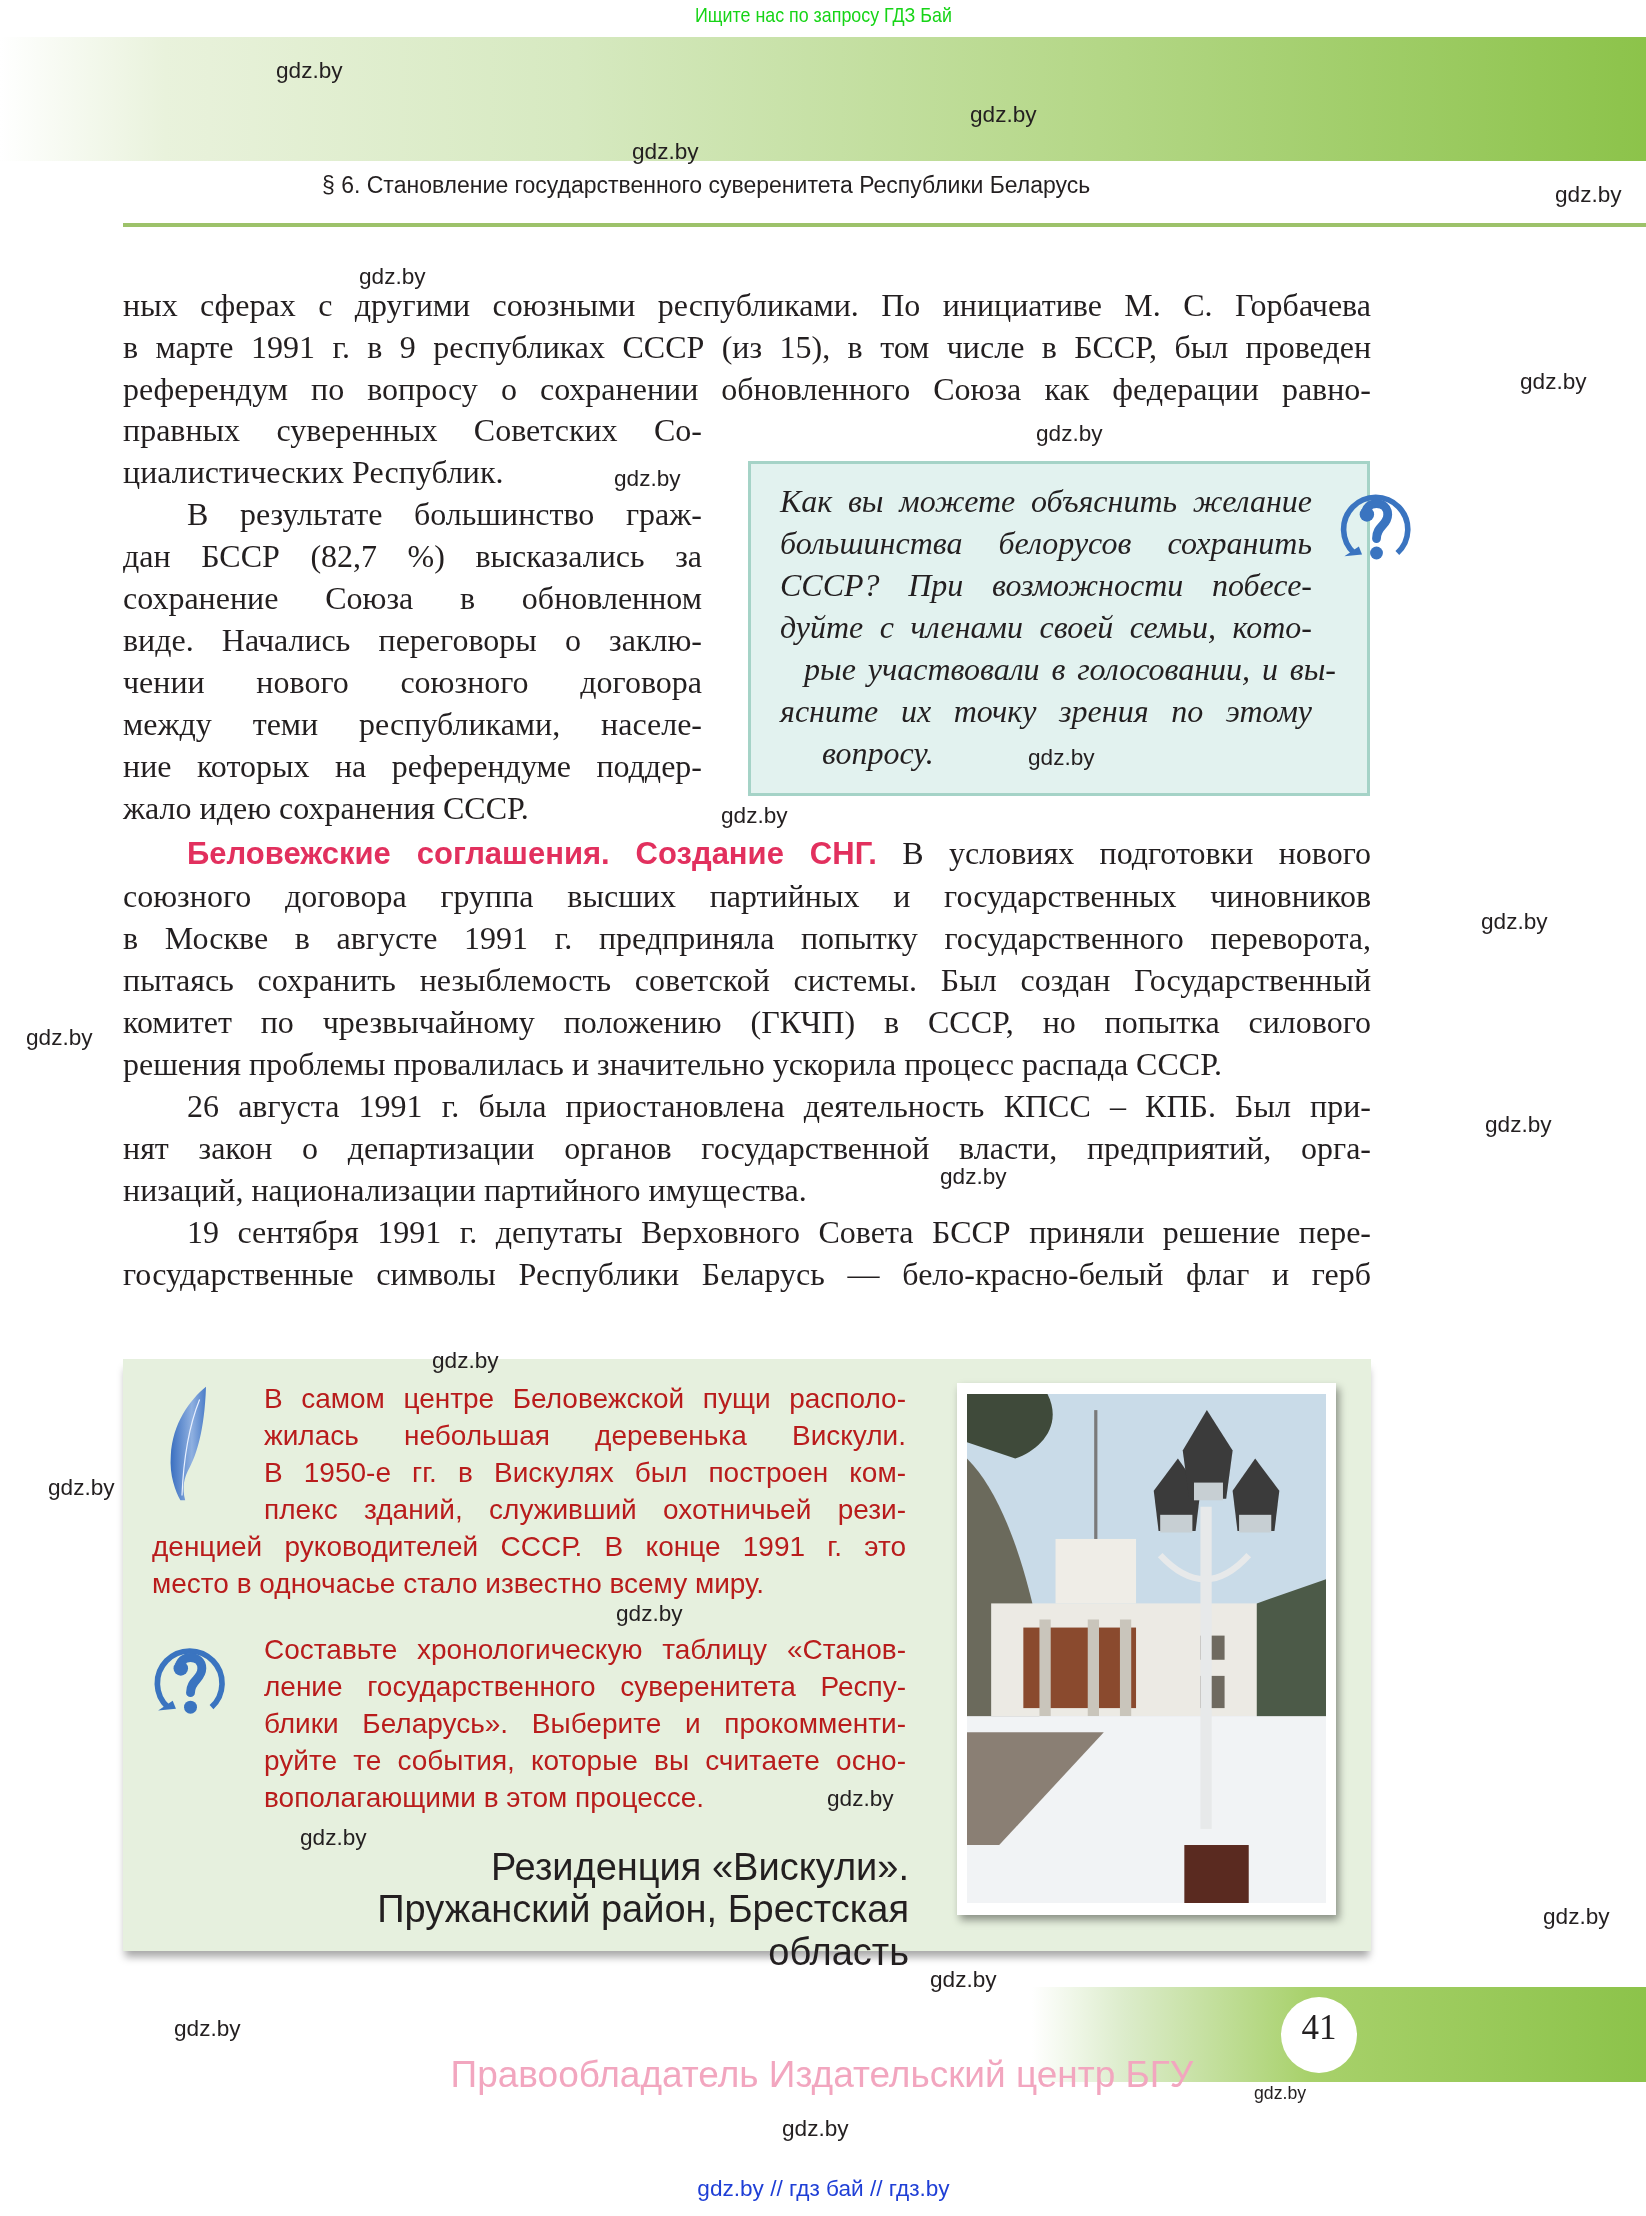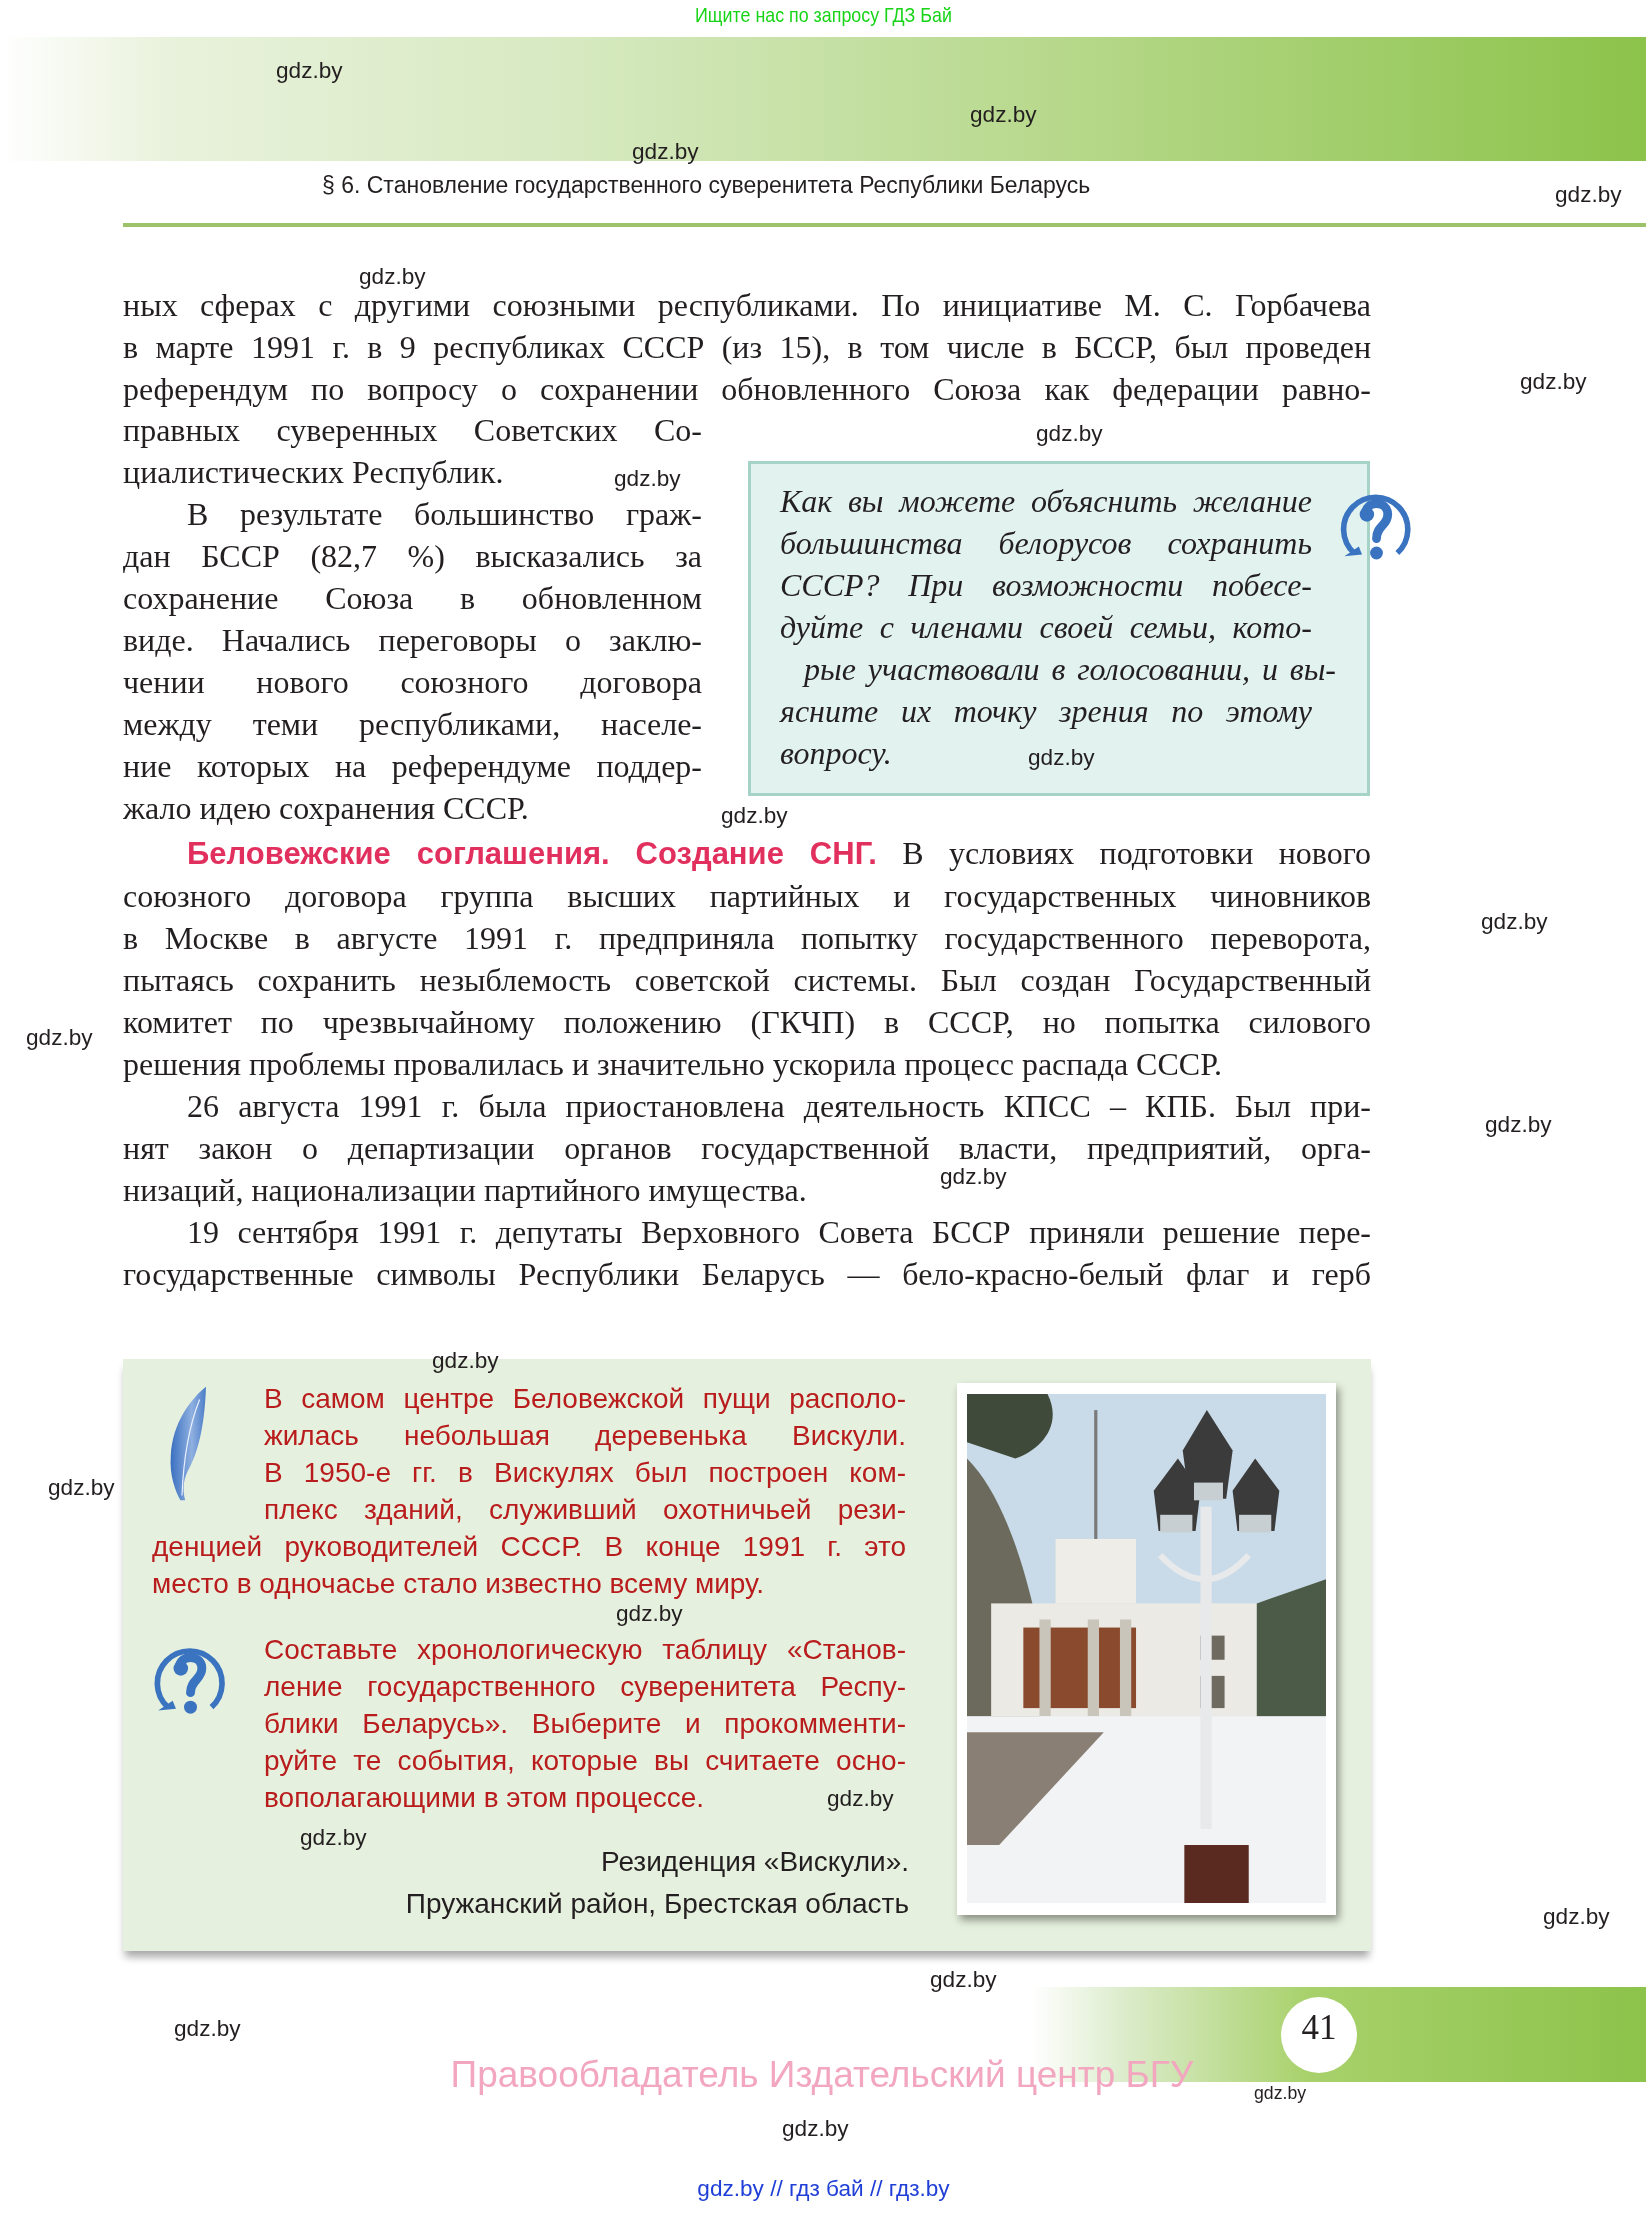--- a/index.html
+++ b/index.html
@@ -21,39 +21,39 @@
   .p { font-size:32px; line-height:42px; text-align:justify; text-align-last:justify; }
   .p.last { text-align-last:left; }
   .indent { text-indent:64px; }
   .full { left:123px; width:1248px; }
   .narrow { left:123px; width:579px; }
 
   
   .q-box { left:748px; top:461px; width:622px; height:335px; background:#e2f2ef; border:3.2px solid #a5d3c7; box-sizing:border-box; }
   .q-text { left:780px; top:480px; width:532px; font-style:italic; font-size:32px; line-height:42px;
             text-align:justify; text-align-last:justify; color:#231f20; }
-  .q-text.last { text-align-last:left; }
+  .q-text.last { text-align-last:left;margin-left:42px; }
   .q-icon { left:1338px; top:482px; width:77px; height:89px; }
 
   .section-title { color:#e2305e; font-family:"Liberation Sans", sans-serif; font-weight:bold; font-size:31px; }
 
   
   .green-box { left:123px; top:1359px; width:1248px; height:592px; background:#e6f0de;
                box-shadow:0 8px 8px -1.6px rgba(0,0,0,0.35); }
   .sans { font-family:"Liberation Sans", sans-serif; }
   .gb-text { font-size:28px; line-height:37px; color:#b91c1c; text-align:justify; text-align-last:justify; }
   .gb-text.last { text-align-last:left; }
   .gb-italic { }
   .feather { left:158px; top:1383px; width:56px; height:121px; }
   .q-icon-2 { left:150px; top:1636px; width:81px; height:89px; }
 
   .photo-frame { left:957px; top:1383px; width:379px; height:532px; background:#ffffff;
                  box-shadow:3.2px 4.8px 8px rgba(0,0,0,0.4); }
   .photo { left:967px; top:1394px; width:359px; height:509px; overflow:hidden; }
-  .caption { left:322px; width:587px; text-align:right; font-family:"Liberation Sans", sans-serif; font-size:28px; color:#231f20; }
+  .caption { left:322px; width:587px; text-align:right; font-family:"Liberation Sans", sans-serif; font-size:38px; color:#231f20; }
 
   
   .footer-band { left:1032px; top:1987px; width:615px; height:95px;
      background:linear-gradient(to right, #ffffff 0%, #dceccb 15%, #a8d16b 45%, #8cc34a 100%); }
   .page-num-oval { left:1281px; top:1997px; width:76px; height:76px; border-radius:50%; background:#ffffff; }
   .page-num { left:1281px; top:2008px; width:76px; text-align:center; font-size:35px; color:#231f20; }
   .copyright { left:403px; top:2054px; width:838px; text-align:center; font-family:"Liberation Sans", sans-serif;
                font-size:37px; color:#f2a6bf; white-space:nowrap; }
   .bottom-links { left:0; top:2176px; width:1647px; text-align:center; color:#1f3fd6; font-family:"Liberation Sans", sans-serif; font-size:22.6px; }
 

